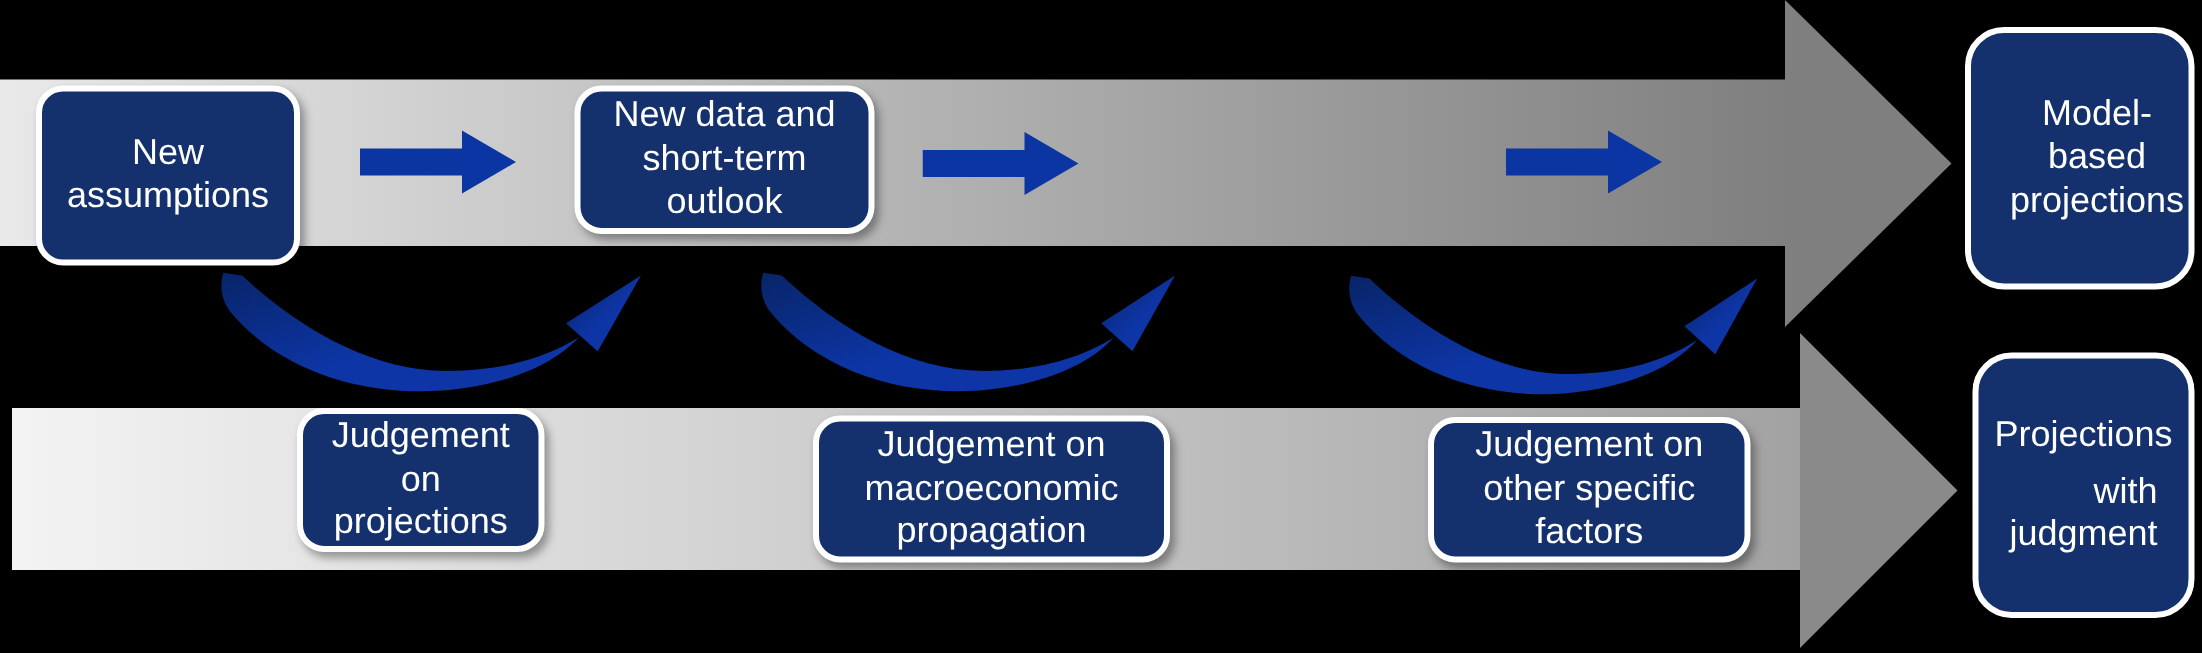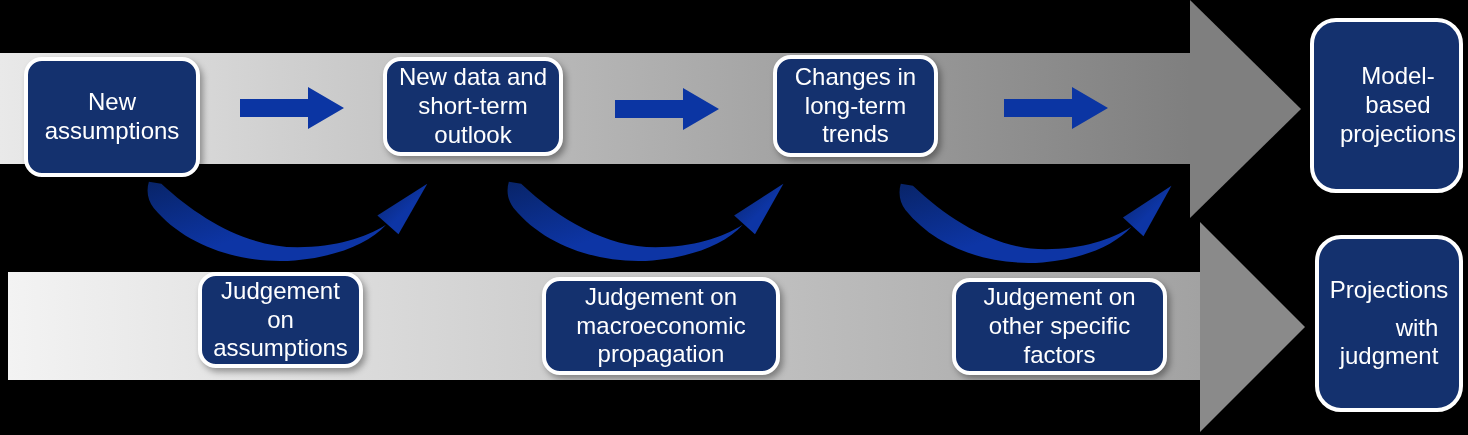--- a/index.html
+++ b/index.html
@@ -25,21 +25,21 @@
   .nbox{
     position:absolute;box-sizing:border-box;
     background:var(--box-fill);border:4px solid var(--box-border);
     border-radius:18px;color:var(--box-text);
     display:flex;flex-direction:column;align-items:center;justify-content:center;
     text-align:center;font-size:24px;line-height:1.2;
     white-space:pre-line;box-shadow:3px 4px 6px rgba(0,0,0,0.35);
   }
   .nbox.big{border-radius:26px;}
   #box-new-assumptions{left:24px;top:57px;width:176px;height:120px;}
-  #box-new-data{left:383px;top:57px;width:180px;height:99px;}
+  #box-new-data{left:383px;top:57px;width:200px;height:99px;}
   #box-changes{left:773px;top:55px;width:165px;height:102px;}
   #box-model-based{left:1310px;top:18px;width:153px;height:175px;padding-left:23px;}
   #box-judgement-assumptions{left:198px;top:272px;width:165px;height:96px;}
   #box-judgement-macro{left:542px;top:277px;width:238px;height:98px;}
   #box-judgement-other{left:952px;top:278px;width:215px;height:97px;}
   #box-projections-judgment{left:1315px;top:235px;width:148px;height:177px;}
   #box-projections-judgment .para2{margin-top:9px;text-align:right;}
   
   .fwd{position:absolute;width:105px;height:44px;}
   .fwd polygon{fill:var(--arrow-blue);}
@@ -63,23 +63,20 @@
   <div class="band top"></div>
   <div class="band-head top"></div>
   <div class="band bottom"></div>
   <div class="band-head bottom"></div>
 
   <div class="nbox" id="box-new-assumptions">New
 assumptions</div>
   <div class="nbox" id="box-new-data">New data and
 short-term
 outlook</div>
-  <div class="nbox" id="box-changes">Changes in
-long-term
-trends</div>
   <div class="nbox big" id="box-model-based">Model-
 based
 projections</div>
 
   <svg class="fwd" id="fwd1" viewBox="0 0 105 44" preserveAspectRatio="none">
     <polygon points="0,13 68,13 68,1 104,22 68,43 68,31 0,31"></polygon>
   </svg>
   <svg class="fwd" id="fwd2" viewBox="0 0 105 44" preserveAspectRatio="none">
     <polygon points="0,13 68,13 68,1 104,22 68,43 68,31 0,31"></polygon>
   </svg>
@@ -101,21 +98,21 @@
     <path d="M 3 2 C 0 12 2 22 8 30 C 42 72 100 90 155 86 C 200 82 232 68 250 48 C 228 62 198 72 158 72 C 106 72 56 42 16 4 Z"></path>
     <polygon points="293,4 263,58 241,38"></polygon>
   </svg>
   <svg class="curve" id="curve3" viewBox="0 0 300 92" preserveAspectRatio="none">
     <path d="M 3 2 C 0 12 2 22 8 30 C 42 72 100 90 155 86 C 200 82 232 68 250 48 C 228 62 198 72 158 72 C 106 72 56 42 16 4 Z"></path>
     <polygon points="293,4 263,58 241,38"></polygon>
   </svg>
 
   <div class="nbox" id="box-judgement-assumptions">Judgement
 on
-assumptions</div>
+projections</div>
   <div class="nbox" id="box-judgement-macro">Judgement on
 macroeconomic
 propagation</div>
   <div class="nbox" id="box-judgement-other">Judgement on
 other specific
 factors</div>
   <div class="nbox big" id="box-projections-judgment">
     <span class="para1">Projections</span>
     <span class="para2">with
 judgment</span>

